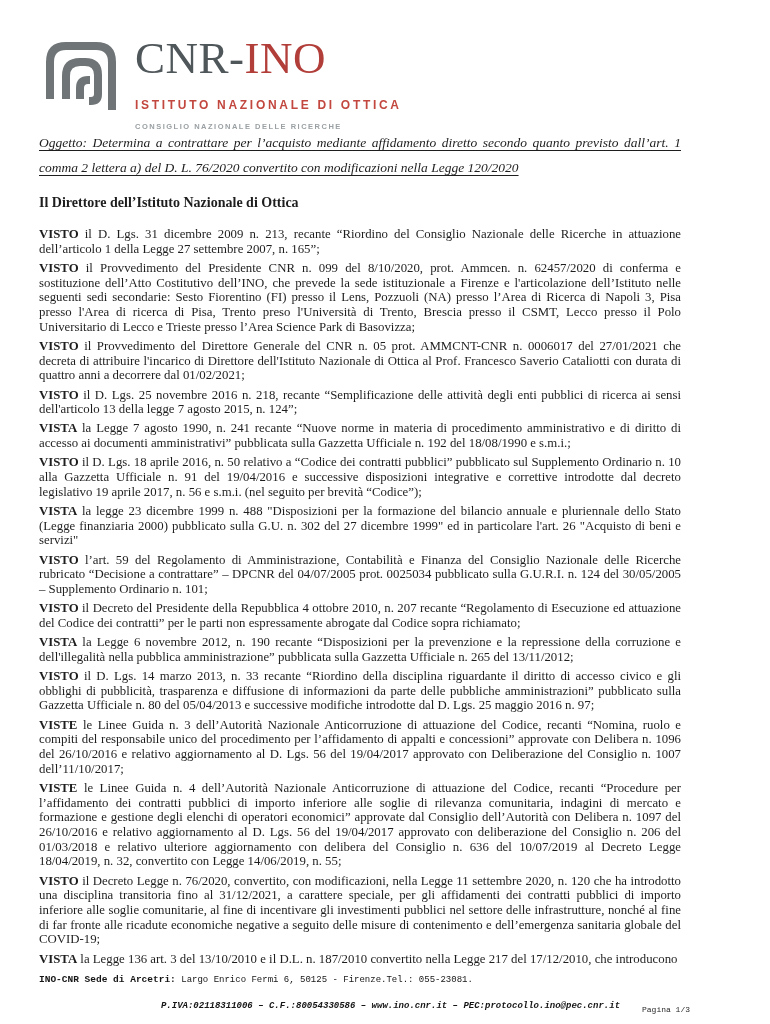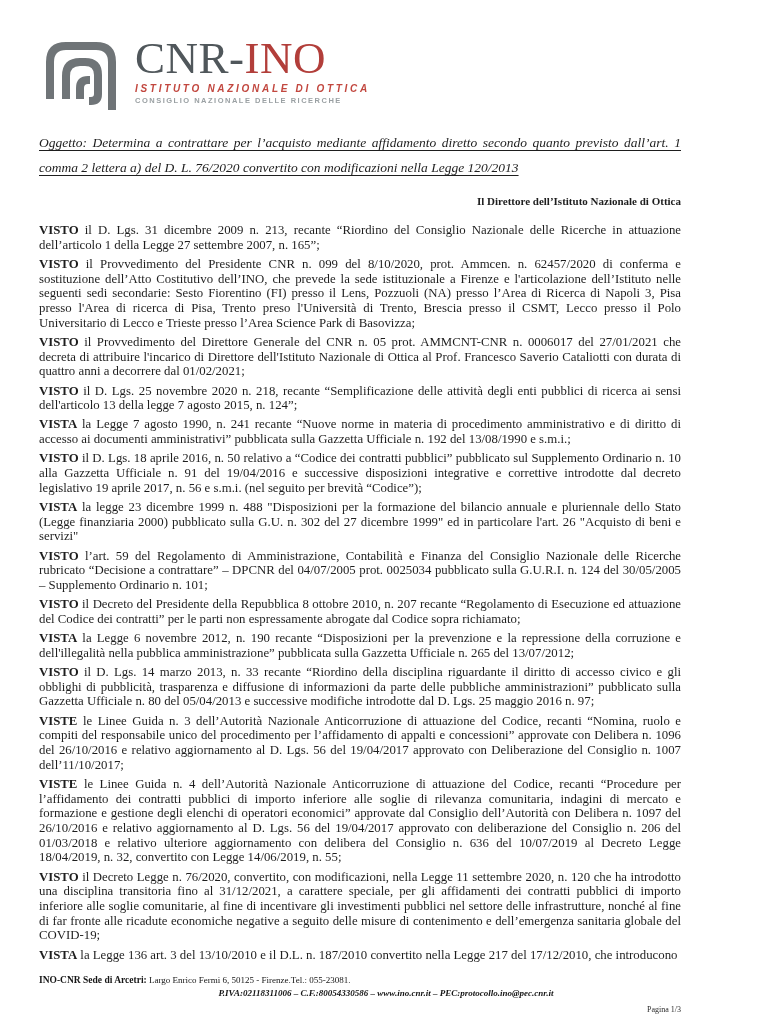--- a/index.html
+++ b/index.html
@@ -17,72 +17,72 @@
   }
 
   
   .logo-row { display: flex; align-items: flex-start; gap: 12px; height: 74px; }
   .logo-mark svg { display: block; }
   .logo-text { padding-top: 2px; }
   .wordmark { font-family: "Liberation Serif", serif; font-size: 45px; line-height: 40px; letter-spacing: 0.5px; }
   .wm-gray { color: #50575b; }
   .wm-red  { color: #b23e3a; }
   .logo-sub1 {
-    margin-top: 5px; font-family: "Liberation Sans", sans-serif;
-    font-size: 10px; font-weight: bold; letter-spacing: 2.7px; color: #c2473f; font-style: italic;
+    margin-top: 20px; font-family: "Liberation Sans", sans-serif;
+    font-size: 12px; font-weight: bold; letter-spacing: 2.7px; color: #c2473f;
   }
   .logo-sub2 {
-    margin-top: 2px; font-family: "Liberation Sans", sans-serif;
+    margin-top: 10px; font-family: "Liberation Sans", sans-serif;
     font-size: 7.5px; font-weight: bold; letter-spacing: 1.5px; color: #9aa0a3;
   }
 
   
   .subject {
     margin: 20px 0 0 0;
     font-size: 13.5px;
     font-style: italic;
     line-height: 25px;
     text-align: justify;
     text-decoration: underline;
     text-underline-offset: 3px;
   }
 
   
   .heading {
     margin: 15px 0 16px 0;
-    text-align: right;
-    font-size: 11px;
+    text-align: left;
+    font-size: 14px;
     font-weight: bold;
   }
 
   
   .recitals p {
     margin: 0 0 4.5px 0;
     font-size: 12.8px;
     line-height: 14.7px;
     text-align: justify;
   }
   .recitals .lead { font-weight: bold; }
 
   
   .page-footer {
     position: absolute;
     left: 39px;
-    right: 39px;
+    right: 30px;
     top: 974px;
-    font-family: Liberation Serif, serif;
+    font-family: Liberation Mono, monospace;
     color: #151515;
   }
   .f1 { font-size: 9px; line-height: 12px; }
   .f1-label { font-weight: bold; font-size: 9.5px; }
   .f2 {
     font-size: 9px; line-height: 12px;
     font-weight: bold; font-style: italic;
     text-align: center; padding-left: 52px;
-    margin-top: 1px;
+    margin-top: 14px;
   }
   .fpage {
     position: absolute; right: 0; top: 31px;
     font-size: 8px; color: #2a2a2a;
   }
 </style>
 </head>
 <body>
 
 <div class="page">
@@ -99,35 +99,35 @@
     </div>
     <div class="logo-text">
       <div class="wordmark">
         <span class="wm-gray">CNR-</span><span class="wm-red">INO</span>
       </div>
       <div class="logo-sub1">ISTITUTO NAZIONALE DI OTTICA</div>
       <div class="logo-sub2">CONSIGLIO NAZIONALE DELLE RICERCHE</div>
     </div>
   </header>
 
-  <p class="subject">Oggetto: Determina a contrattare per l’acquisto mediante affidamento diretto secondo quanto previsto dall’art. 1 comma 2 lettera a) del D. L. 76/2020 convertito con modificazioni nella Legge 120/2013</p>
+  <p class="subject">Oggetto: Determina a contrattare per l’acquisto mediante affidamento diretto secondo quanto previsto dall’art. 1 comma 2 lettera a) del D. L. 76/2020 convertito con modificazioni nella Legge 120/2020</p>
 
   <h1 class="heading">Il Direttore dell’Istituto Nazionale di Ottica</h1>
 
   <main class="recitals">
     <p><span class="lead">VISTO</span><span> il D. Lgs. 31 dicembre 2009 n. 213, recante “Riordino del Consiglio Nazionale delle Ricerche in attuazione dell’articolo 1 della Legge 27 settembre 2007, n. 165”;</span></p>
     <p><span class="lead">VISTO</span><span> il Provvedimento del Presidente CNR n. 099 del 8/10/2020, prot. Ammcen. n. 62457/2020 di conferma e sostituzione dell’Atto Costitutivo dell’INO, che prevede la sede istituzionale a Firenze e l'articolazione dell’Istituto nelle seguenti sedi secondarie: Sesto Fiorentino (FI) presso il Lens, Pozzuoli (NA) presso l’Area di Ricerca di Napoli 3, Pisa presso l'Area di ricerca di Pisa, Trento preso l'Università di Trento, Brescia presso il CSMT, Lecco presso il Polo Universitario di Lecco e Trieste presso l’Area Science Park di Basovizza;</span></p>
     <p><span class="lead">VISTO</span><span> il Provvedimento del Direttore Generale del CNR n. 05 prot. AMMCNT-CNR n. 0006017 del 27/01/2021 che decreta di attribuire l'incarico di Direttore dell'Istituto Nazionale di Ottica al Prof. Francesco Saverio Cataliotti con durata di quattro anni a decorrere dal 01/02/2021;</span></p>
-    <p><span class="lead">VISTO</span><span> il D. Lgs. 25 novembre 2020 n. 218, recante “Semplificazione delle attività degli enti pubblici di ricerca ai sensi dell'articolo 13 della legge 7 agosto 2015, n. 124”;</span></p>
-    <p><span class="lead">VISTA</span><span> la Legge 7 agosto 1990, n. 241 recante “Nuove norme in materia di procedimento amministrativo e di diritto di accesso ai documenti amministrativi” pubblicata sulla Gazzetta Ufficiale n. 192 del 13/08/1990 e s.m.i.;</span></p>
+    <p><span class="lead">VISTO</span><span> il D. Lgs. 25 novembre 2016 n. 218, recante “Semplificazione delle attività degli enti pubblici di ricerca ai sensi dell'articolo 13 della legge 7 agosto 2015, n. 124”;</span></p>
+    <p><span class="lead">VISTA</span><span> la Legge 7 agosto 1990, n. 241 recante “Nuove norme in materia di procedimento amministrativo e di diritto di accesso ai documenti amministrativi” pubblicata sulla Gazzetta Ufficiale n. 192 del 18/08/1990 e s.m.i.;</span></p>
     <p><span class="lead">VISTO</span><span> il D. Lgs. 18 aprile 2016, n. 50 relativo a “Codice dei contratti pubblici” pubblicato sul Supplemento Ordinario n. 10 alla Gazzetta Ufficiale n. 91 del 19/04/2016 e successive disposizioni integrative e correttive introdotte dal decreto legislativo 19 aprile 2017, n. 56 e s.m.i. (nel seguito per brevità “Codice”);</span></p>
     <p><span class="lead">VISTA</span><span> la legge 23 dicembre 1999 n. 488 "Disposizioni per la formazione del bilancio annuale e pluriennale dello Stato (Legge finanziaria 2000) pubblicato sulla G.U. n. 302 del 27 dicembre 1999" ed in particolare l'art. 26 "Acquisto di beni e servizi"</span></p>
     <p><span class="lead">VISTO</span><span> l’art. 59 del Regolamento di Amministrazione, Contabilità e Finanza del Consiglio Nazionale delle Ricerche rubricato “Decisione a contrattare” – DPCNR del 04/07/2005 prot. 0025034 pubblicato sulla G.U.R.I. n. 124 del 30/05/2005 – Supplemento Ordinario n. 101;</span></p>
-    <p><span class="lead">VISTO</span><span> il Decreto del Presidente della Repubblica 8 ottobre 2010, n. 207 recante “Regolamento di Esecuzione ed attuazione del Codice dei contratti” per le parti non espressamente abrogate dal Codice sopra richiamato;</span></p>
-    <p><span class="lead">VISTA</span><span> la Legge 6 novembre 2012, n. 190 recante “Disposizioni per la prevenzione e la repressione della corruzione e dell'illegalità nella pubblica amministrazione” pubblicata sulla Gazzetta Ufficiale n. 265 del 13/07/2012;</span></p>
+    <p><span class="lead">VISTO</span><span> il Decreto del Presidente della Repubblica 4 ottobre 2010, n. 207 recante “Regolamento di Esecuzione ed attuazione del Codice dei contratti” per le parti non espressamente abrogate dal Codice sopra richiamato;</span></p>
+    <p><span class="lead">VISTA</span><span> la Legge 6 novembre 2012, n. 190 recante “Disposizioni per la prevenzione e la repressione della corruzione e dell'illegalità nella pubblica amministrazione” pubblicata sulla Gazzetta Ufficiale n. 265 del 13/11/2012;</span></p>
     <p><span class="lead">VISTO</span><span> il D. Lgs. 14 marzo 2013, n. 33 recante “Riordino della disciplina riguardante il diritto di accesso civico e gli obblighi di pubblicità, trasparenza e diffusione di informazioni da parte delle pubbliche amministrazioni” pubblicato sulla Gazzetta Ufficiale n. 80 del 05/04/2013 e successive modifiche introdotte dal D. Lgs. 25 maggio 2016 n. 97;</span></p>
     <p><span class="lead">VISTE</span><span> le Linee Guida n. 3 dell’Autorità Nazionale Anticorruzione di attuazione del Codice, recanti “Nomina, ruolo e compiti del responsabile unico del procedimento per l’affidamento di appalti e concessioni” approvate con Delibera n. 1096 del 26/10/2016 e relativo aggiornamento al D. Lgs. 56 del 19/04/2017 approvato con Deliberazione del Consiglio n. 1007 dell’11/10/2017;</span></p>
     <p><span class="lead">VISTE</span><span> le Linee Guida n. 4 dell’Autorità Nazionale Anticorruzione di attuazione del Codice, recanti “Procedure per l’affidamento dei contratti pubblici di importo inferiore alle soglie di rilevanza comunitaria, indagini di mercato e formazione e gestione degli elenchi di operatori economici” approvate dal Consiglio dell’Autorità con Delibera n. 1097 del 26/10/2016 e relativo aggiornamento al D. Lgs. 56 del 19/04/2017 approvato con deliberazione del Consiglio n. 206 del 01/03/2018 e relativo ulteriore aggiornamento con delibera del Consiglio n. 636 del 10/07/2019 al Decreto Legge 18/04/2019, n. 32, convertito con Legge 14/06/2019, n. 55;</span></p>
     <p><span class="lead">VISTO</span><span> il Decreto Legge n. 76/2020, convertito, con modificazioni, nella Legge 11 settembre 2020, n. 120 che ha introdotto una disciplina transitoria fino al 31/12/2021, a carattere speciale, per gli affidamenti dei contratti pubblici di importo inferiore alle soglie comunitarie, al fine di incentivare gli investimenti pubblici nel settore delle infrastrutture, nonché al fine di far fronte alle ricadute economiche negative a seguito delle misure di contenimento e dell’emergenza sanitaria globale del COVID-19;</span></p>
     <p><span class="lead">VISTA</span><span> la Legge 136 art. 3 del 13/10/2010 e il D.L. n. 187/2010 convertito nella Legge 217 del 17/12/2010, che introducono</span></p>
   </main>
 
   <footer class="page-footer">
     <div class="f1">
       <span class="f1-label">INO-CNR Sede di Arcetri:</span><span> Largo Enrico Fermi 6, 50125 - Firenze.Tel.: 055-23081.</span>

